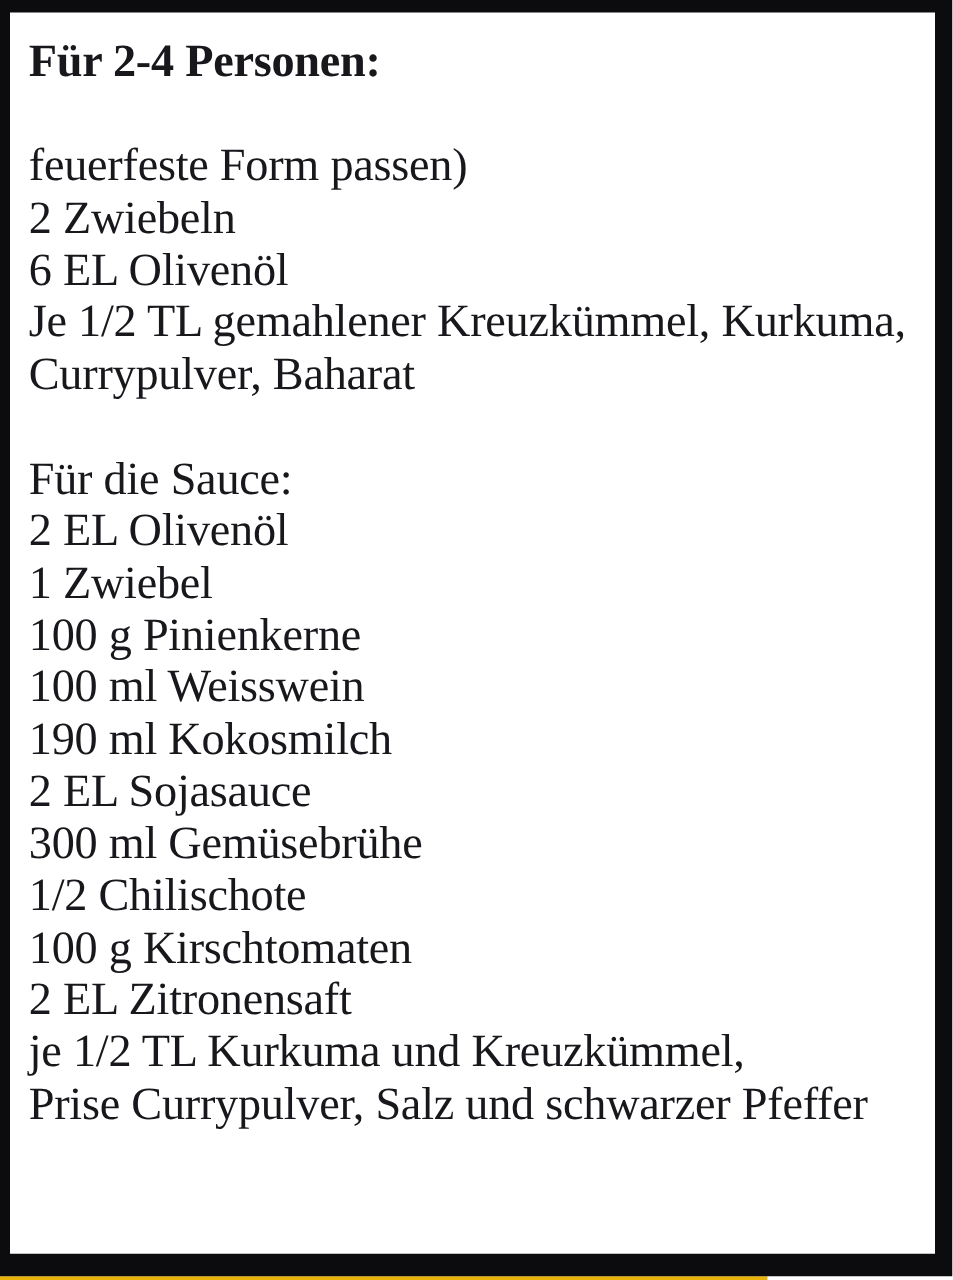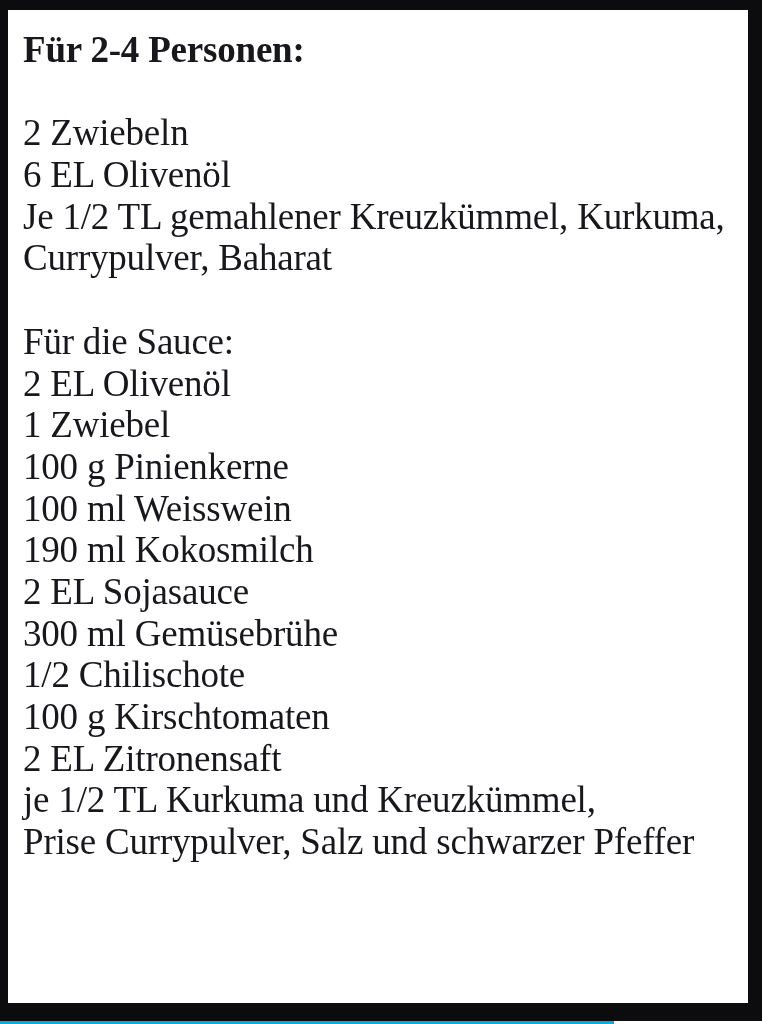--- a/index.html
+++ b/index.html
@@ -7,21 +7,21 @@
     padding: 0;
     background: #ffffff;
     width: 762px;
     height: 1024px;
     overflow: hidden;
   }
   .page {
     position: relative;
     width: 614px;
     height: 1024px;
-    background: #0ea5e9;
+    background: #eab308;
   }
   .frame {
     position: absolute;
     left: 0;
     top: 0;
     box-sizing: border-box;
     width: 762px;
     height: 1021px;
     border-style: solid;
     border-color: #0c0c0e;
@@ -47,20 +47,21 @@
 </head>
 <body>
 
 <div class="page">
   <div class="frame">
     <div class="content">
 
       <div class="line heading">Für 2-4 Personen:</div>
       <div class="spacer"></div>
 
+      <div class="line">feuerfeste Form passen)</div>
       <div class="line">2 Zwiebeln</div>
       <div class="line">6 EL Olivenöl</div>
       <div class="line">Je 1/2 TL gemahlener Kreuzkümmel, Kurkuma,</div>
       <div class="line">Currypulver, Baharat</div>
 
       <div class="spacer"></div>
 
       <div class="line">Für die Sauce:</div>
       <div class="line">2 EL Olivenöl</div>
       <div class="line">1 Zwiebel</div>

